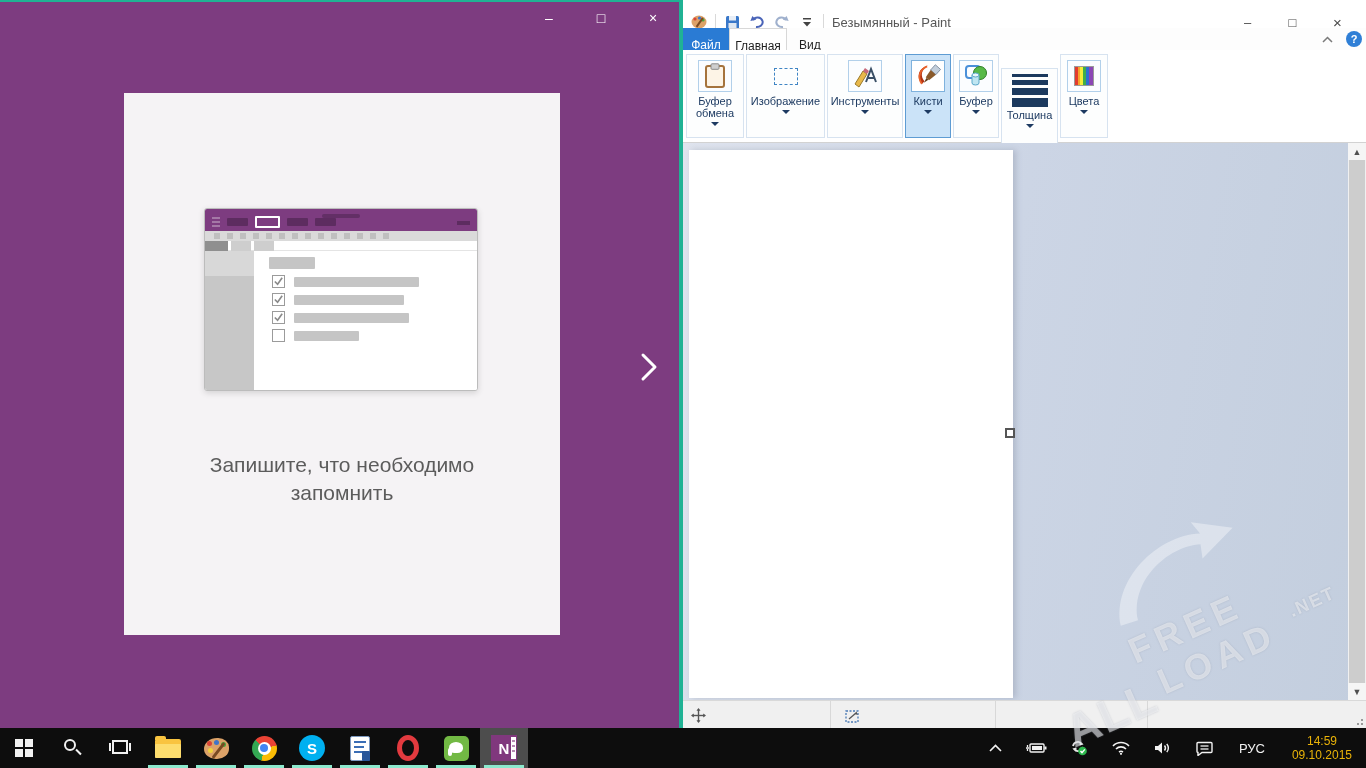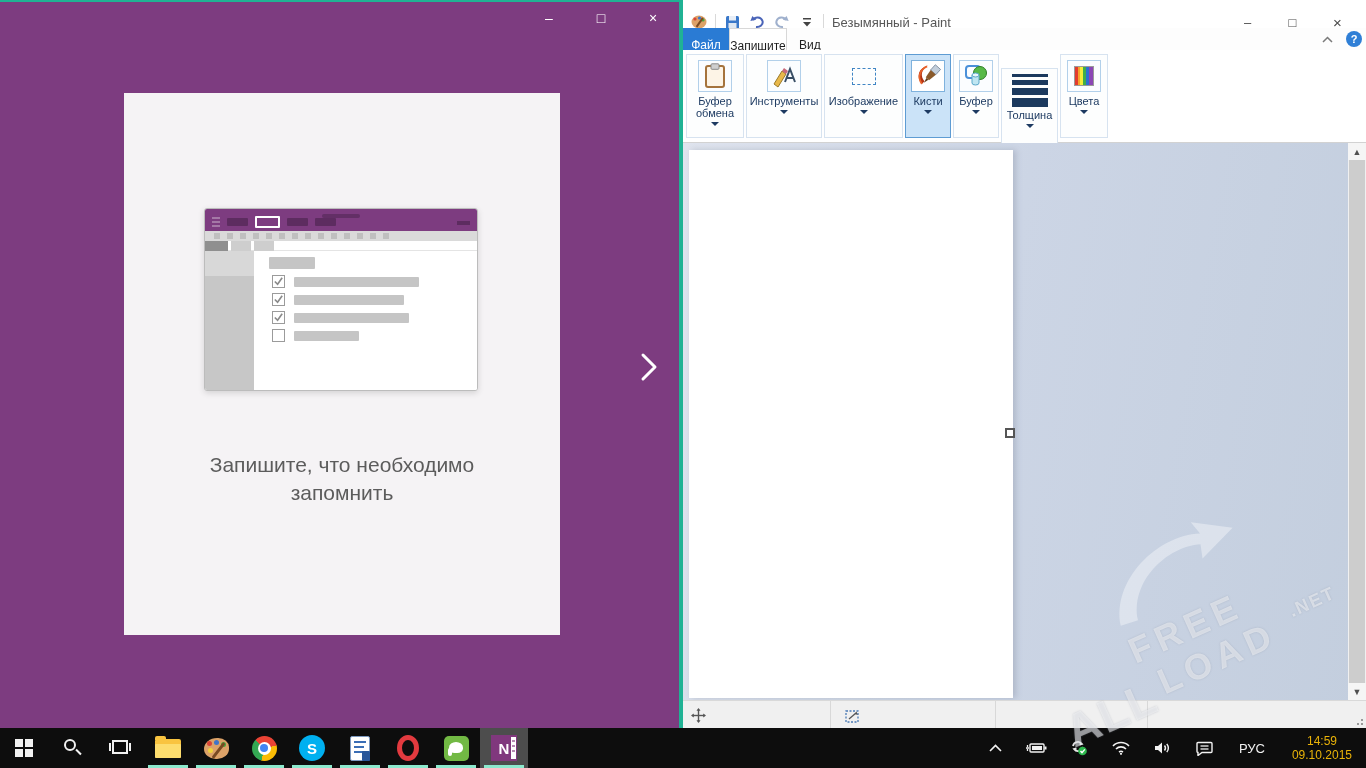--- a/index.html
+++ b/index.html
@@ -323,21 +323,21 @@
     <div class="p-title">Безымянный - Paint</div>
     <div class="p-winbtns">
       <div class="p-winbtn">–</div>
       <div class="p-winbtn">□</div>
       <div class="p-winbtn" style="font-size:15px;">×</div>
     </div>
   </div>
 
   <div class="p-tabrow">
     <div class="tab tab-file">Файл</div>
-    <div class="tab tab-active">Запишите</div>
+    <div class="tab tab-active">Главная</div>
     <div class="tab">Вид</div>
   </div>
   <div class="p-tabrow-right">
     <span class="ribbon-collapse">
       <svg width="11" height="7" viewBox="0 0 11 7">
           <polyline points="1,6 5.5,1.5 10,6" fill="none" stroke="#7a7a7a" stroke-width="1.5"></polyline>
         </svg>
     </span>
     <span class="help-btn">?</span>
   </div>
@@ -346,37 +346,37 @@
     <div class="rgroup g-clip">
       <span class="ricon-box">
         <svg width="24" height="26" viewBox="0 0 24 26">
             <rect x="3" y="3" width="18" height="21" rx="2" fill="#fdf4e6" stroke="#a5733c" stroke-width="2"></rect>
             <rect x="8" y="0.8" width="8" height="5.5" rx="1" fill="#cfcfcf" stroke="#8a8a8a"></rect>
           </svg>
       </span>
       <span class="rlabel">Буфер обмена</span>
       <span class="rarrow"></span>
     </div>
+    <div class="rgroup g-image">
+      <span class="ricon-free">
+          <span class="sel-rect"></span>
+        </span>
+      <span class="rlabel">Изображение</span>
+      <span class="rarrow"></span>
+    </div>
     <div class="rgroup g-toolsg">
       <span class="ricon-box">
         <svg width="26" height="24" viewBox="0 0 26 24">
             <path d="M3 20 L11 7 L15 10 L7 23 Z" fill="#e8b84a" stroke="#9a7a2a" stroke-width="1"></path>
             <path d="M11 7 L13 4 L17 7 L15 10 Z" fill="#c7697a"></path>
             <path d="M14 18 L19 5 L24 18" fill="none" stroke="#3a4f66" stroke-width="2"></path>
             <line x1="16" y1="14" x2="22" y2="14" stroke="#3a4f66" stroke-width="2"></line>
           </svg>
       </span>
       <span class="rlabel">Инструменты</span>
-      <span class="rarrow"></span>
-    </div>
-    <div class="rgroup g-image">
-      <span class="ricon-free">
-          <span class="sel-rect"></span>
-        </span>
-      <span class="rlabel">Изображение</span>
       <span class="rarrow"></span>
     </div>
     <div class="rgroup g-brush selected">
       <span class="ricon-box" style="background:#fff;border-color:#7fb2dd;">
         <svg width="28" height="28" viewBox="0 0 32 32">
           <path d="M9 25 C2 17 5 7 16 4 C8 9 7 16 12 22 Z" fill="#b23313"></path>
           <path d="M9 25 C4 18 6 9 15 5" fill="none" stroke="#e8622a" stroke-width="2"></path>
           <g transform="rotate(42 20 14)">
             <rect x="16" y="3" width="8" height="8" fill="#c3cfdc" stroke="#7d8da0"></rect>
             <path d="M16 11 h8 l-1.5 10 h-5 Z" fill="#8a5a2b"></path>

